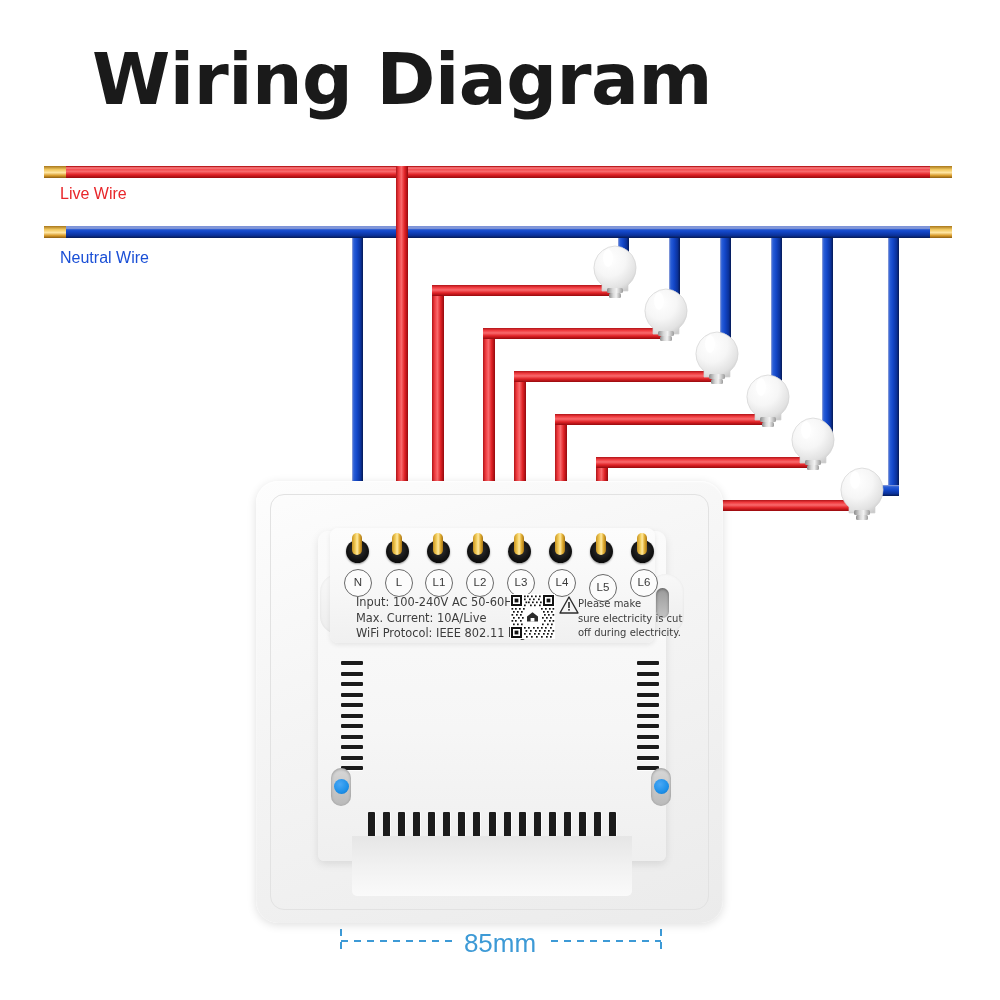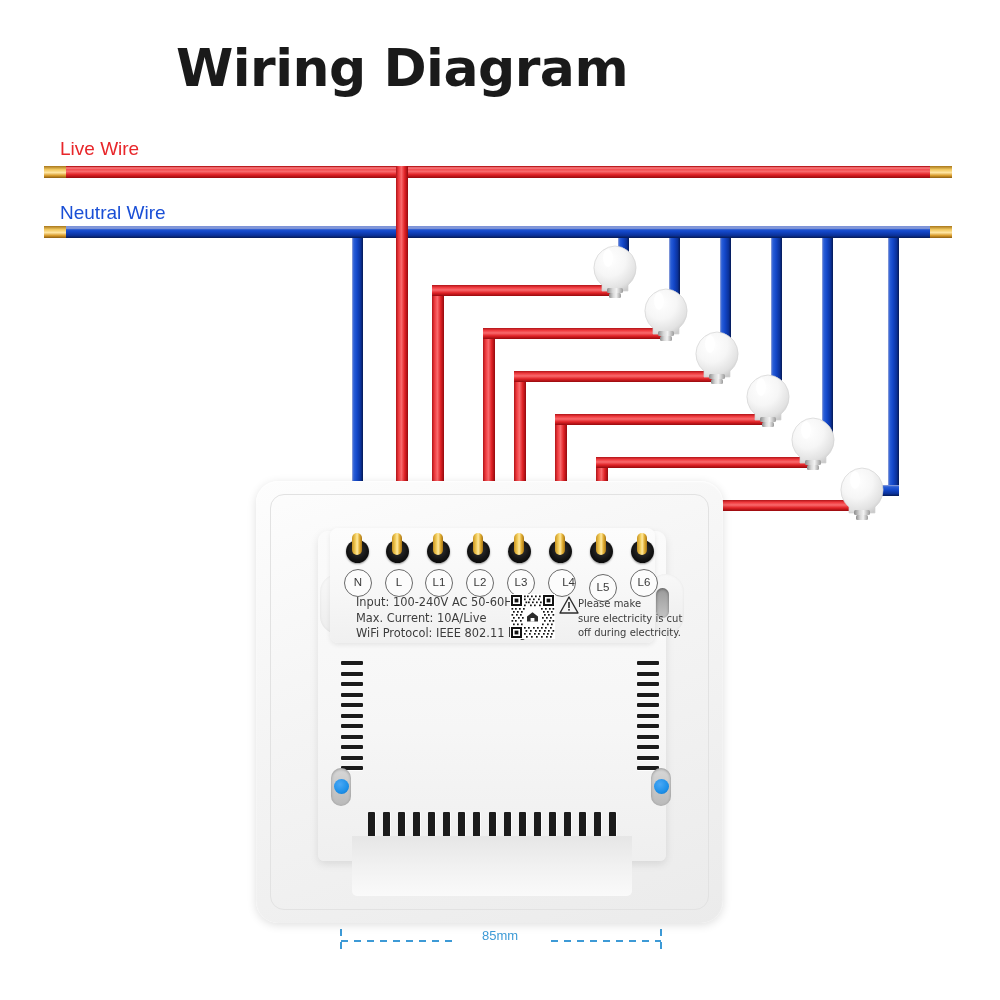--- a/index.html
+++ b/index.html
@@ -14,31 +14,32 @@
     background: #ffffff;
     overflow: hidden;
     font-family: "Liberation Sans", sans-serif;
   }
   #title {
     position: absolute;
     left: 0;
     top: 38px;
     width: 804px;
     text-align: center;
-    font-size: 52px;
+    font-size: 71px;
     font-weight: bold;
     letter-spacing: -0.5px;
     color: #1a1a1a;
     font-family: "DejaVu Sans", sans-serif;
   }
   .wire-label {
     position: absolute;
-    font-size: 19px;
+    font-size: 16px;
     font-family: "Liberation Sans", sans-serif;
     white-space: nowrap;
+    margin-top: 47px;
   }
   #live-label { left: 60px; top: 138px; color: #e8262a; }
   #neutral-label { left: 60px; top: 202px; color: #1a4fd6; }
 
   #svg-layer {
     position: absolute;
     left: 0; top: 0;
     width: 1000px;
     height: 1000px;
   }
@@ -208,21 +209,21 @@
     border-radius: 10px;
     background: linear-gradient(180deg,#d8d8d8 0%, #b9b9b9 100%);
     box-shadow: inset 0 1px 3px rgba(0,0,0,0.3);
   }
   #dim-label {
     position: absolute;
     left: 0;
     top: 928px;
     width: 1000px;
     text-align: center;
-    font-size: 13px;
+    font-size: 26px;
     color: #3d9ad6;
     font-family: "Liberation Sans", sans-serif;
   }
 </style>
 </head>
 <body>
 
 <div id="page">
 
   <div id="title">Wiring Diagram</div>
@@ -463,21 +464,21 @@
   <div class="lug-screw" style="left:514px; top:533px;"></div>
   <div class="lug-screw" style="left:555px; top:533px;"></div>
   <div class="lug-screw" style="left:596px; top:533px;"></div>
   <div class="lug-screw" style="left:637px; top:533px;"></div>
 
   <div class="terminal-label" style="left:344px; top:569px;">N</div>
   <div class="terminal-label" style="left:385px; top:569px;">L</div>
   <div class="terminal-label" style="left:425px; top:569px;">L1</div>
   <div class="terminal-label" style="left:466px; top:569px;text-align:center;">L2</div>
   <div class="terminal-label" style="left:507px; top:569px;">L3</div>
-  <div class="terminal-label" style="left:548px; top:569px;text-align:right;">L4</div>
+  <div class="terminal-label" style="left:548px; top:569px;">L4</div>
   <div class="terminal-label" style="left:589px; top:574px;">L5</div>
   <div class="terminal-label" style="left:630px; top:569px;">L6</div>
 
   <div id="spec-text">
     <div>Input:  100-240V  AC 50-60Hz</div>
     <div>Max. Current:  10A/Live</div>
     <div>WiFi Protocol: IEEE 802.11 b/g/n</div>
   </div>
 
   <svg id="qr" viewBox="0 0 45 45">

